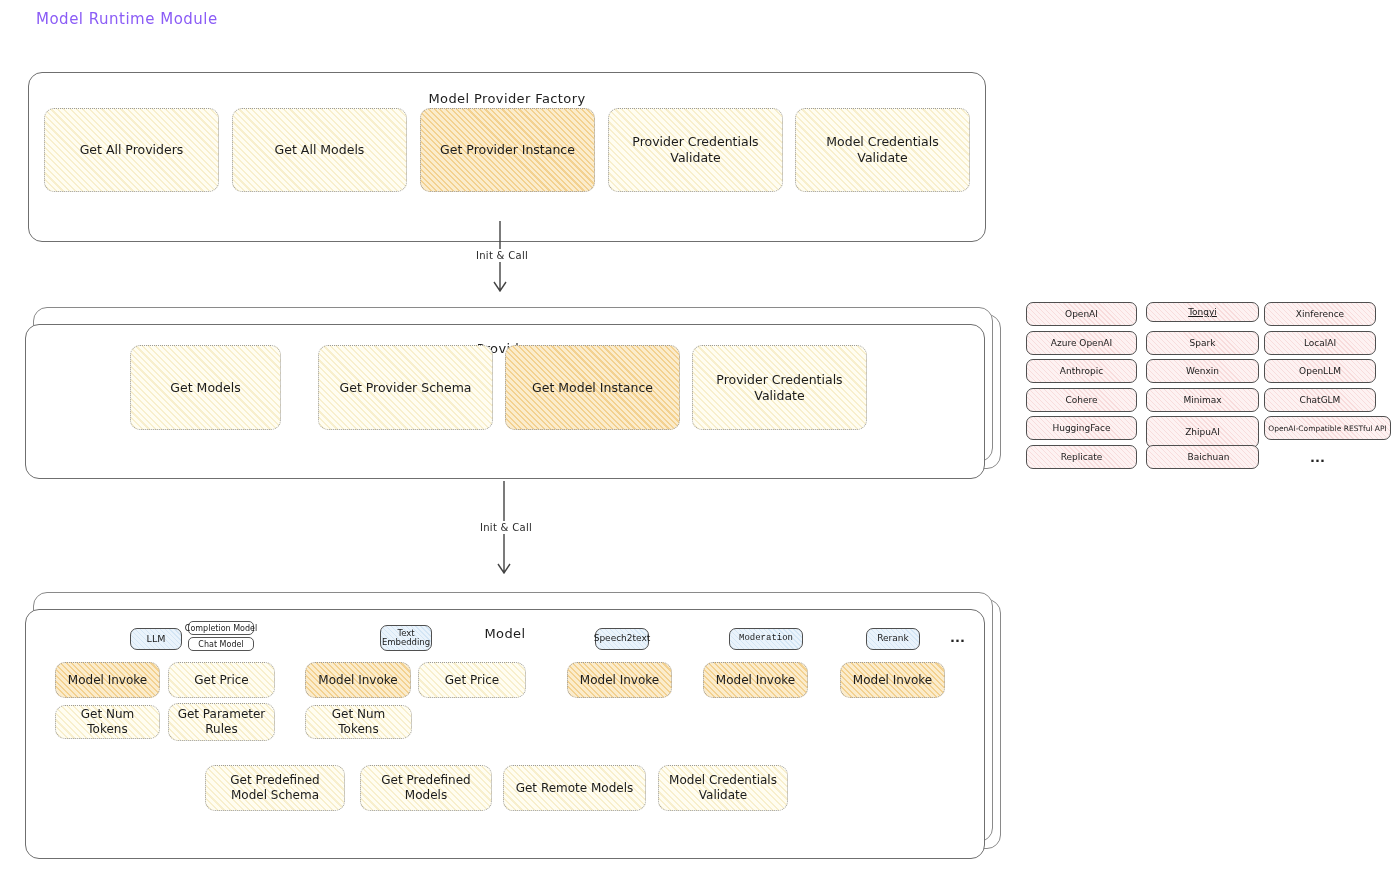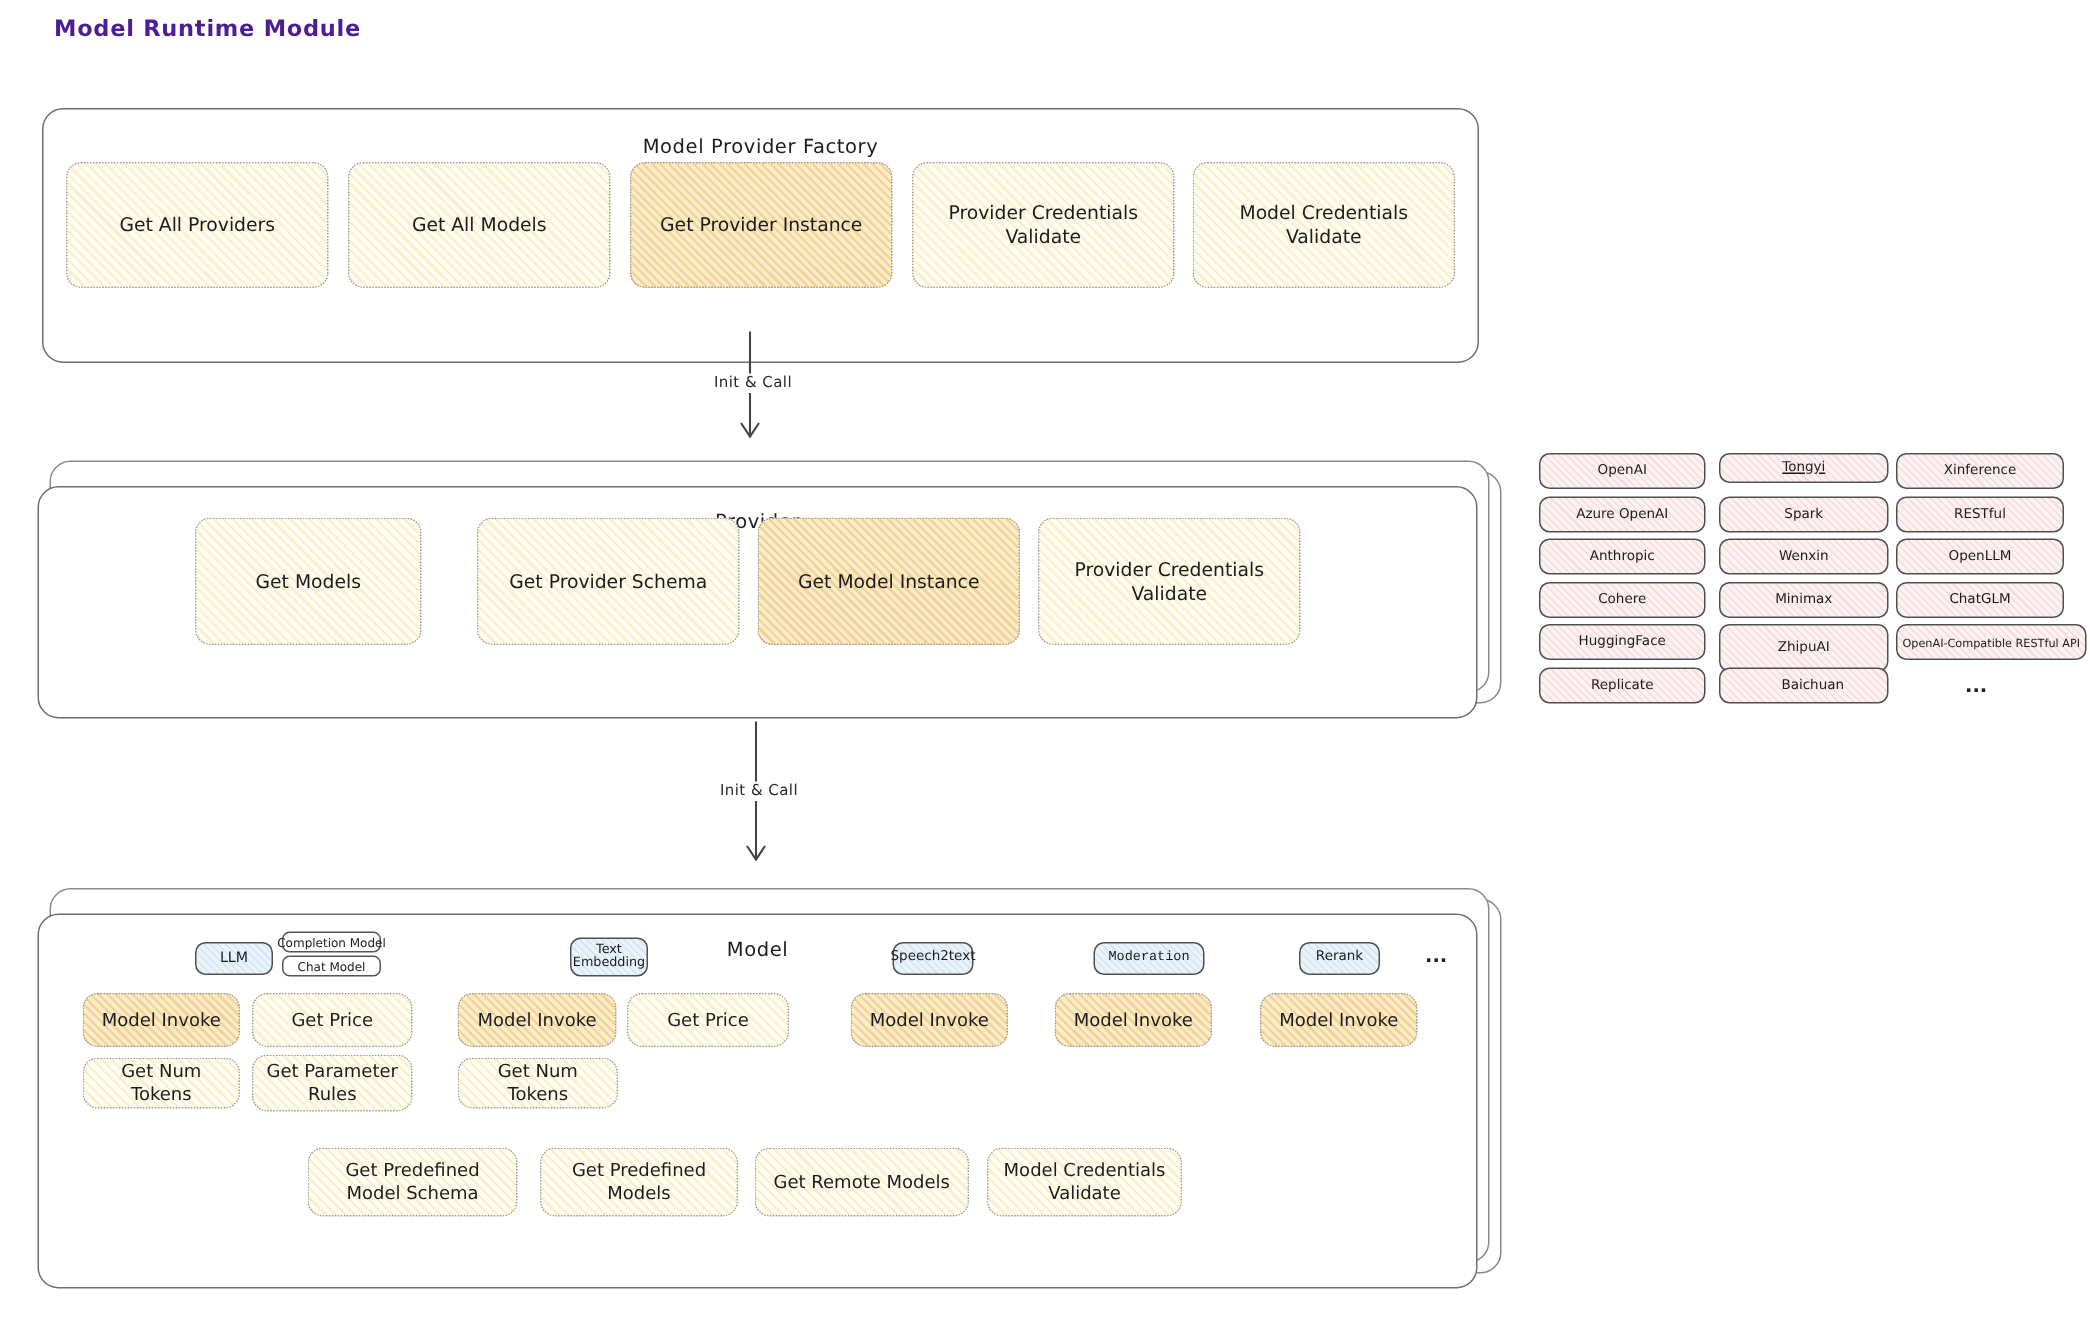--- a/index.html
+++ b/index.html
@@ -19,21 +19,21 @@
         justify-content:center;font-size:9px;white-space:nowrap;
         background:repeating-linear-gradient(45deg,#fdf2f2 0px,#fdf2f2 2.5px,#f8dcdc 2.5px,#f8dcdc 3.5px);}
   .bluebox{border:1.4px solid #4f4f4f;border-radius:7px;display:flex;align-items:center;
         justify-content:center;font-size:9.5px;text-align:center;line-height:1.1;
         background:repeating-linear-gradient(45deg,#eaf3fb 0px,#eaf3fb 2.5px,#d4e6f5 2.5px,#d4e6f5 3.5px);}
   .whitetab{border:1.1px solid #555;border-radius:5px;background:#fff;display:flex;
         align-items:center;justify-content:center;font-size:8px;white-space:nowrap;}
   .arrow-label{position:absolute;background:#fff;font-size:10px;color:#2a2a2a;
         text-align:center;padding:1px 3px;letter-spacing:.3px;}
   .dots{font-size:13px;font-weight:bold;color:#222;}
-  .main-title{position:absolute;font-size:15px;font-weight:700;letter-spacing:.5px;color:#4c1d95;}
+  .main-title{position:absolute;font-size:15px;font-weight:400;letter-spacing:.5px;color:#8b5cf6;}
 </style>
 </head>
 <body>
 
 <div id="canvas">
 
   <div class="main-title" style="left:36px;top:10px;">Model Runtime Module</div>
 
   <div class="abs panel" style="left:28px;top:48px;width:958px;height:170px;">
     <div class="panel-title" style="top:18px;">Model Provider Factory</div>
@@ -58,21 +58,21 @@
   <div class="abs ybox" style="left:318px;top:345px;width:175px;height:85px;">Get Provider Schema</div>
   <div class="abs ybox hl" style="left:505px;top:345px;width:175px;height:85px;">Get Model Instance</div>
   <div class="abs ybox" style="left:692px;top:345px;width:175px;height:85px;">Provider Credentials Validate</div>
 
   <div class="abs pinkbox" style="left:1026px;top:302px;width:111px;height:24px;">OpenAI</div>
   <div class="abs pinkbox" style="left:1146px;top:302px;width:113px;height:20px;text-decoration:underline;">Tongyi</div>
   <div class="abs pinkbox" style="left:1264px;top:302px;width:112px;height:24px;">Xinference</div>
 
   <div class="abs pinkbox" style="left:1026px;top:331px;width:111px;height:24px;">Azure OpenAI</div>
   <div class="abs pinkbox" style="left:1146px;top:331px;width:113px;height:24px;">Spark</div>
-  <div class="abs pinkbox" style="left:1264px;top:331px;width:112px;height:24px;">RESTful</div>
+  <div class="abs pinkbox" style="left:1264px;top:331px;width:112px;height:24px;">LocalAI</div>
 
   <div class="abs pinkbox" style="left:1026px;top:359px;width:111px;height:24px;">Anthropic</div>
   <div class="abs pinkbox" style="left:1146px;top:359px;width:113px;height:24px;">Wenxin</div>
   <div class="abs pinkbox" style="left:1264px;top:359px;width:112px;height:24px;">OpenLLM</div>
 
   <div class="abs pinkbox" style="left:1026px;top:388px;width:111px;height:24px;">Cohere</div>
   <div class="abs pinkbox" style="left:1146px;top:388px;width:113px;height:24px;">Minimax</div>
   <div class="abs pinkbox" style="left:1264px;top:388px;width:112px;height:24px;">ChatGLM</div>
 
   <div class="abs pinkbox" style="left:1026px;top:416px;width:111px;height:24px;">HuggingFace</div>

